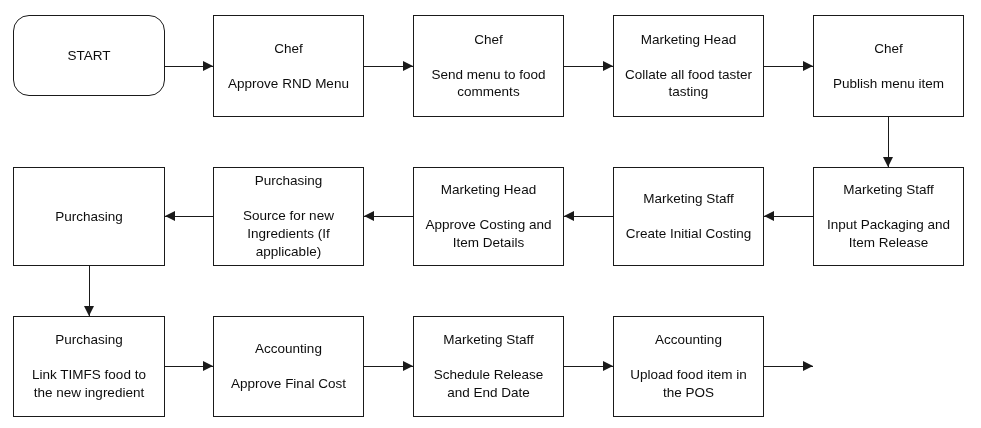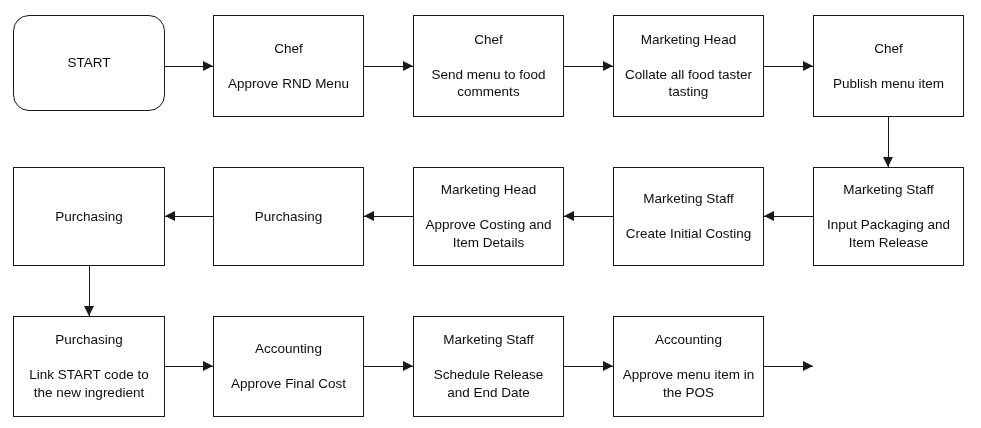--- a/index.html
+++ b/index.html
@@ -140,21 +140,21 @@
       <div class="arrowhead right" style="left: 403px; top: 361px;"></div>
     </div>
     <div class="conn" style="left: 0px; top: 0px;">
       <div class="shaft-h" style="left: 564px; top: 366px; width: 49px;"></div>
       <div class="arrowhead right" style="left: 603px; top: 361px;"></div>
     </div>
     <div class="conn" style="left: 0px; top: 0px;">
       <div class="shaft-h" style="left: 764px; top: 366px; width: 49px;"></div>
       <div class="arrowhead right" style="left: 803px; top: 361px;"></div>
     </div>
-    <div class="node terminator" style="left: 13px; top: 15px; width: 152px; height: 96px; border-color: rgb(26, 26, 26); background: rgb(255, 255, 255); color: rgb(13, 13, 13);">
+    <div class="node terminator" style="left: 13px; top: 15px; width: 152px; height: 81px; border-color: rgb(26, 26, 26); background: rgb(255, 255, 255); color: rgb(13, 13, 13);">
       <span class="action">START</span>
     </div>
     <div class="node" style="left: 213px; top: 15px; width: 151px; height: 102px; border-color: rgb(26, 26, 26); background: rgb(255, 255, 255); color: rgb(13, 13, 13);">
       <span class="role">Chef</span>
       <span class="action">Approve RND Menu</span>
     </div>
     <div class="node" style="left: 413px; top: 15px; width: 151px; height: 102px; border-color: rgb(26, 26, 26); background: rgb(255, 255, 255); color: rgb(13, 13, 13);">
       <span class="role">Chef</span>
       <span class="action">Send menu to food
 comments</span>
@@ -177,36 +177,39 @@
       <span class="role">Marketing Staff</span>
       <span class="action">Create Initial Costing</span>
     </div>
     <div class="node" style="left: 413px; top: 167px; width: 151px; height: 99px; border-color: rgb(26, 26, 26); background: rgb(255, 255, 255); color: rgb(13, 13, 13);">
       <span class="role">Marketing Head</span>
       <span class="action">Approve Costing and
 Item Details</span>
     </div>
     <div class="node" style="left: 213px; top: 167px; width: 151px; height: 99px; border-color: rgb(26, 26, 26); background: rgb(255, 255, 255); color: rgb(13, 13, 13);">
       <span class="role">Purchasing</span>
+      <span class="action">Source for new
+Ingredients (If
+applicable)</span>
     </div>
     <div class="node" style="left: 13px; top: 167px; width: 152px; height: 99px; border-color: rgb(26, 26, 26); background: rgb(255, 255, 255); color: rgb(13, 13, 13);">
       <span class="role">Purchasing</span>
     </div>
     <div class="node" style="left: 13px; top: 316px; width: 152px; height: 101px; border-color: rgb(26, 26, 26); background: rgb(255, 255, 255); color: rgb(13, 13, 13);">
       <span class="role">Purchasing</span>
-      <span class="action">Link START code to
+      <span class="action">Link TIMFS food to
 the new ingredient</span>
     </div>
     <div class="node" style="left: 213px; top: 316px; width: 151px; height: 101px; border-color: rgb(26, 26, 26); background: rgb(255, 255, 255); color: rgb(13, 13, 13);">
       <span class="role">Accounting</span>
       <span class="action">Approve Final Cost</span>
     </div>
     <div class="node" style="left: 413px; top: 316px; width: 151px; height: 101px; border-color: rgb(26, 26, 26); background: rgb(255, 255, 255); color: rgb(13, 13, 13);">
       <span class="role">Marketing Staff</span>
       <span class="action">Schedule Release
 and End Date</span>
     </div>
     <div class="node" style="left: 613px; top: 316px; width: 151px; height: 101px; border-color: rgb(26, 26, 26); background: rgb(255, 255, 255); color: rgb(13, 13, 13);">
       <span class="role">Accounting</span>
-      <span class="action">Approve menu item in
+      <span class="action">Upload food item in
 the POS</span>
     </div>
   </div>
 
 </body></html>

